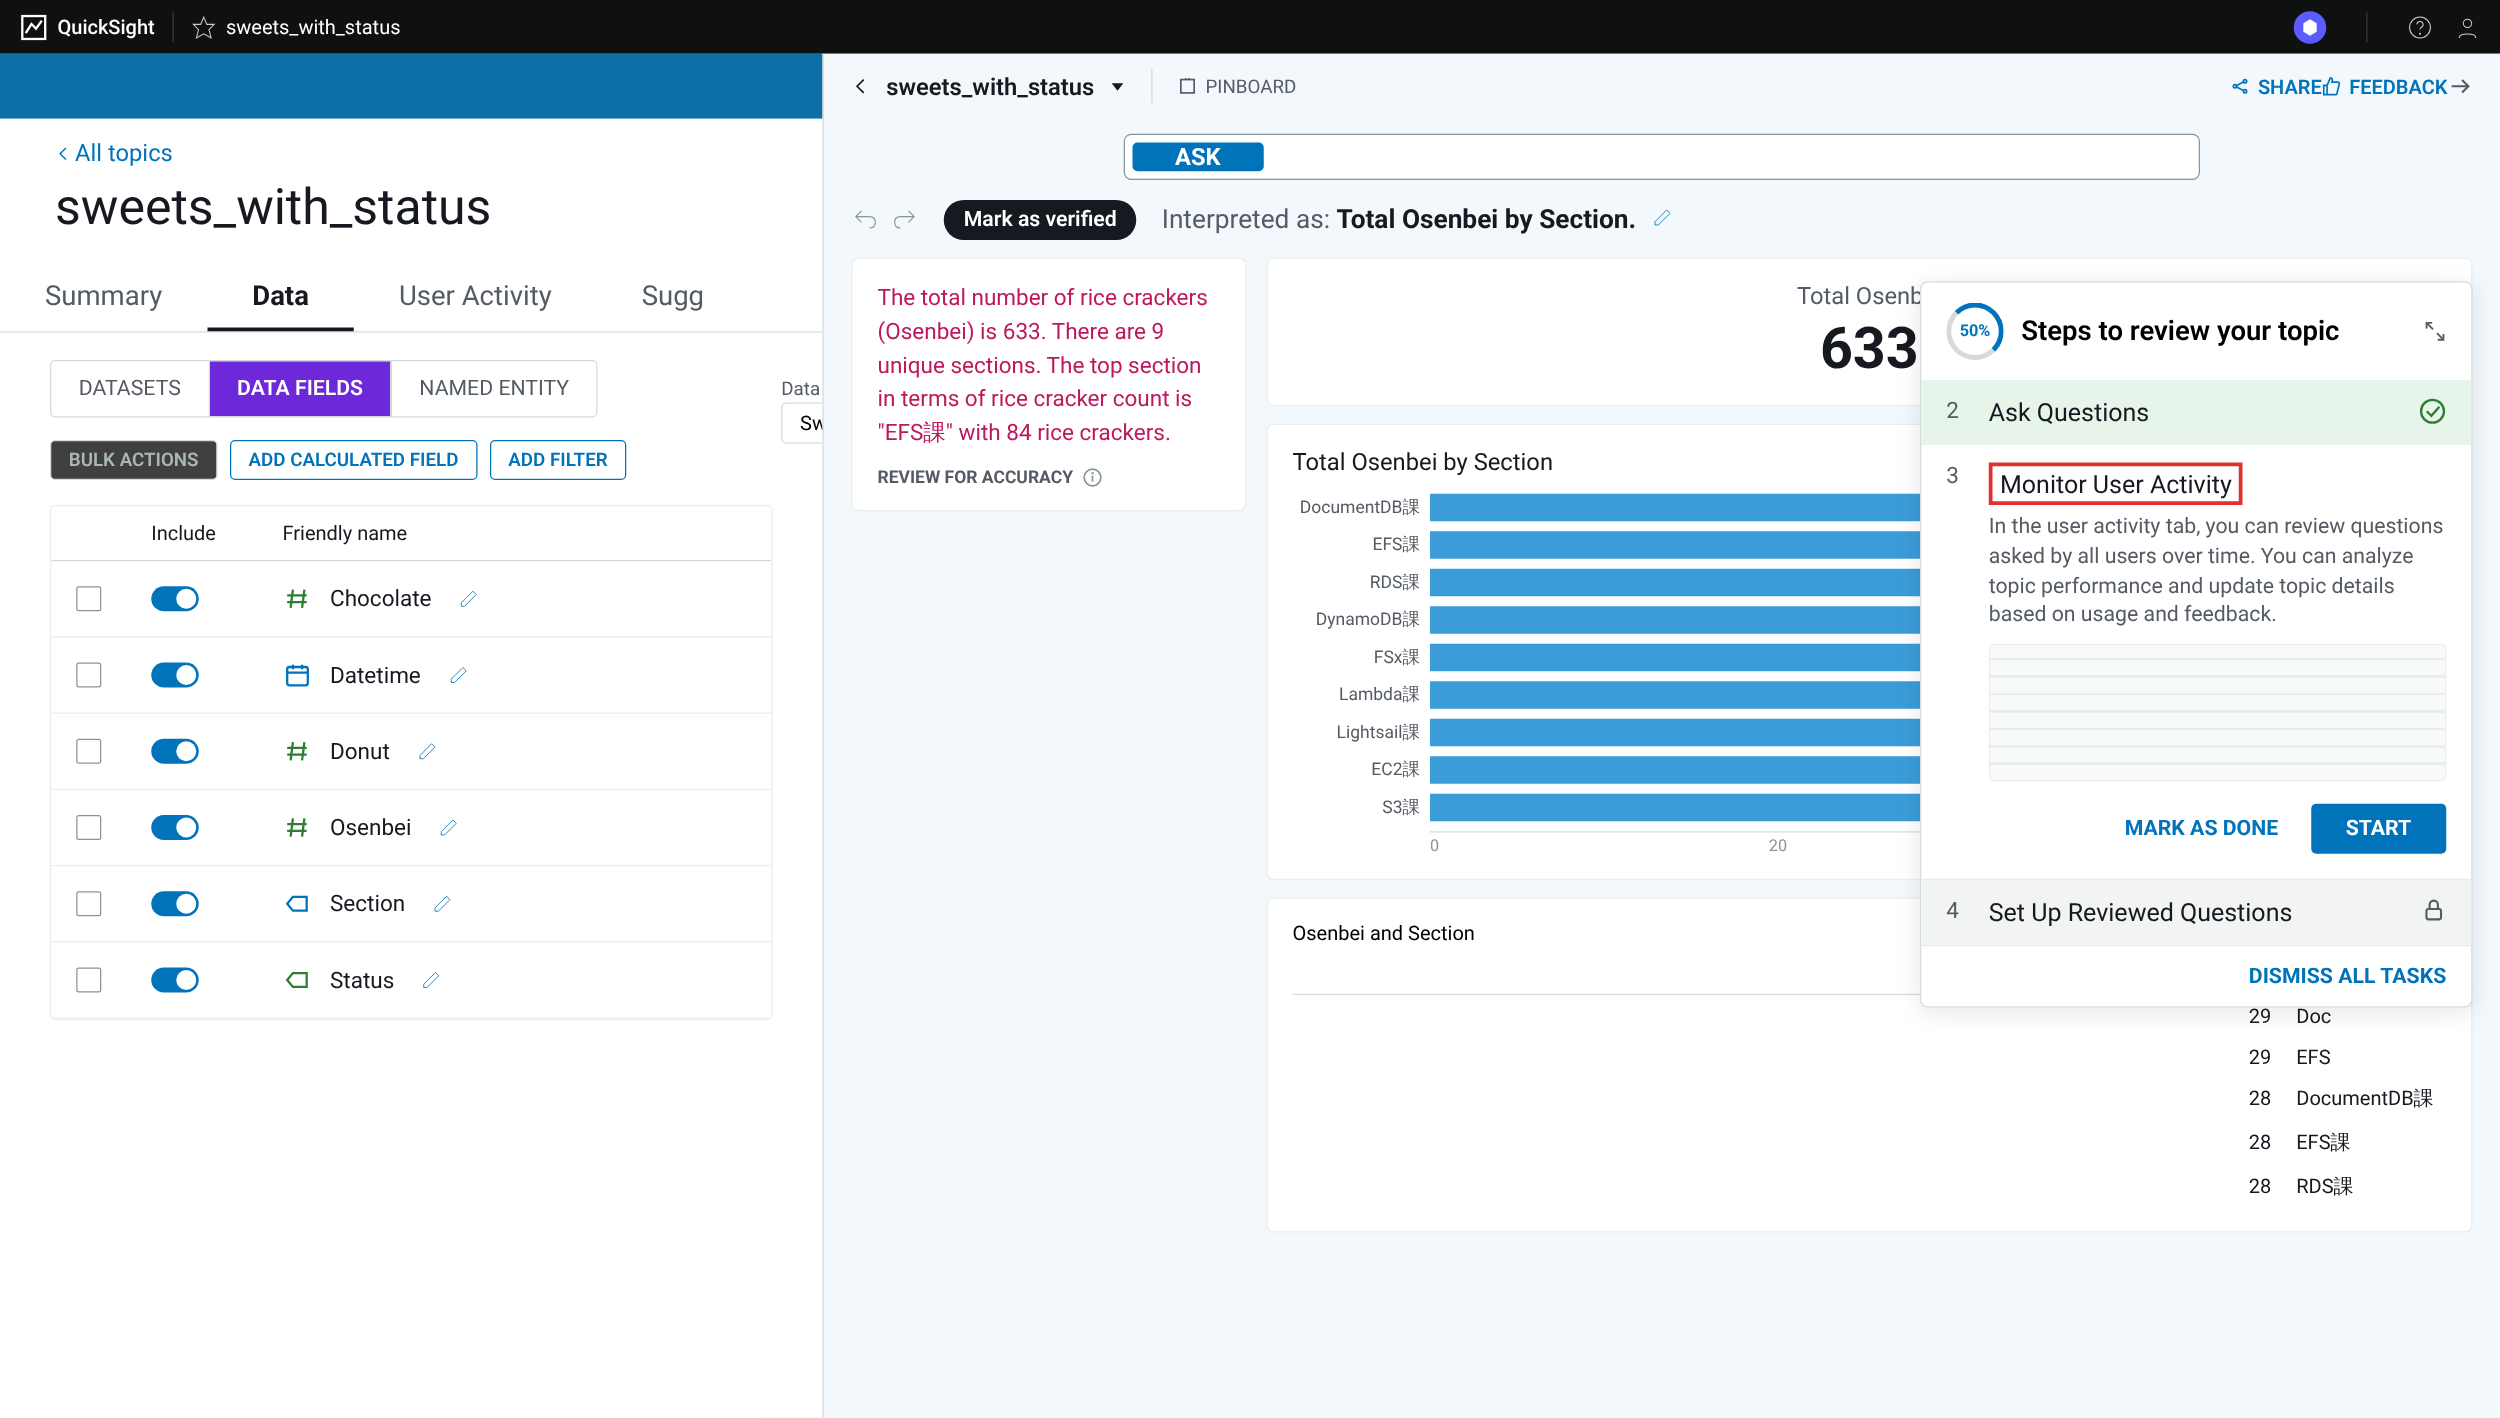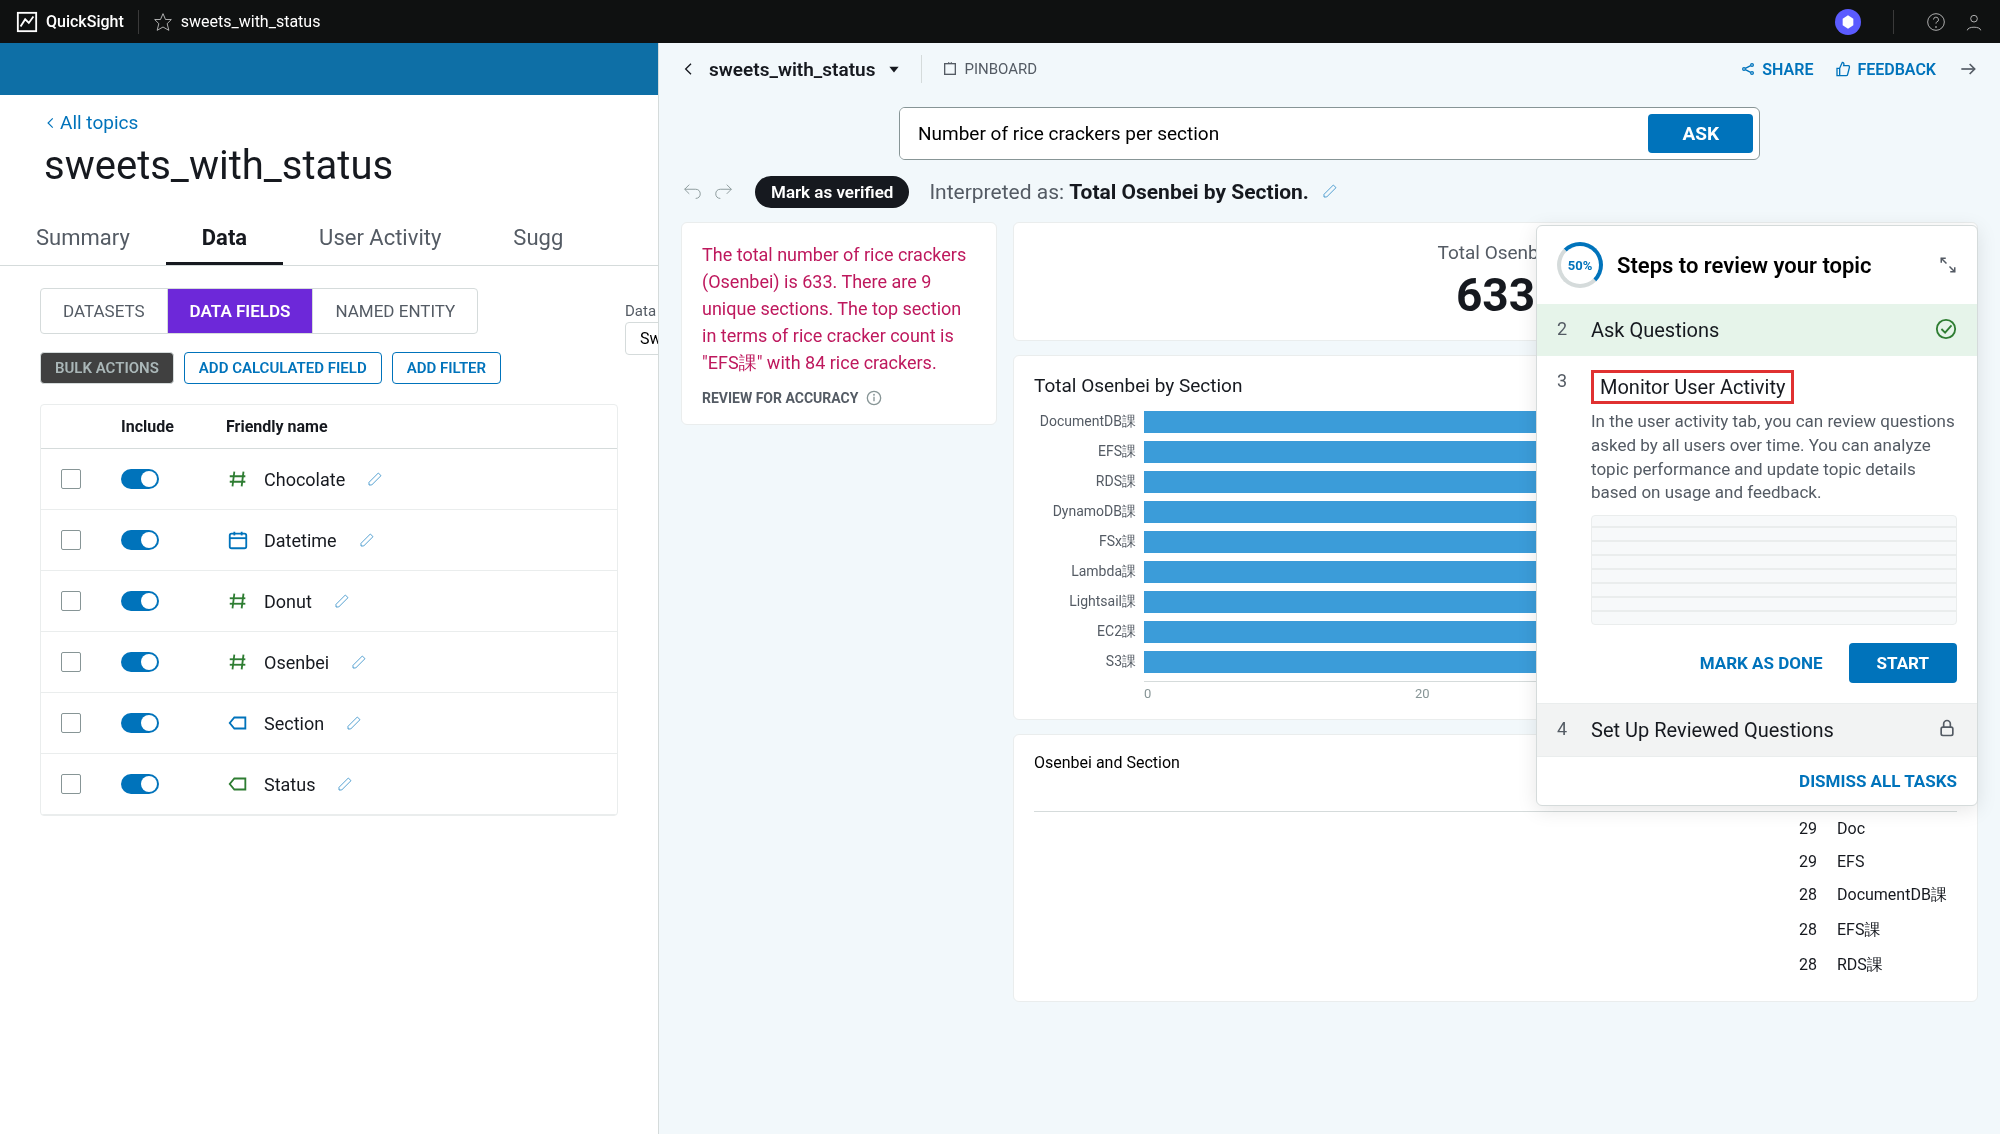--- a/index.html
+++ b/index.html
@@ -30,39 +30,39 @@
 .seg:not(:last-child) { border-right: 1px solid #d5dbdb; }
 
 .dataset-label { position: absolute; left: 625px; top: 302px; font-size: 15px; color: #545b64; }
 .dataset-box { position: absolute; left: 625px; top: 322px; background: #fff; border: 1px solid #d5dbdb; border-radius: 4px; padding: 6px 14px; font-size: 16px; }
 
 .action-row { display: flex; gap: 10px; align-items: center; margin-top: 18px; }
 .btn-out { border: 1px solid #0073bb; color: #0073bb; background: #fff; padding: 6px 14px; border-radius: 4px; font-size: 15px; font-weight: 600; cursor: pointer; }
 .btn-dis { border: 1px solid #d5dbdb; color: #aab7b8; background: #404040; padding: 6px 14px; border-radius: 4px; font-size: 15px; font-weight: 600; cursor: not-allowed; }
 
 .field-table { margin-top: 20px; border: 1px solid #eaeded; border-radius: 4px; overflow: hidden; }
-.field-table .hdr { display: flex; padding: 12px 20px; font-size: 16px; font-weight: 700; color: #16191f; border-bottom: 1px solid #d5dbdb; }
+.field-table .hdr { display: flex; padding: 12px 20px; font-size: 16px; font-weight: 400; color: #16191f; border-bottom: 1px solid #d5dbdb; }
 .field-table .row { display: flex; align-items: center; padding: 18px 20px; border-bottom: 1px solid #eaeded; }
 .col-chk { width: 60px; }
 .col-inc { width: 105px; }
 .col-name { flex: 1; display: flex; align-items: center; gap: 14px; }
 .chk { width: 20px; height: 20px; border: 1px solid #879596; border-radius: 2px; }
 .toggle { width: 38px; height: 20px; background: #0073bb; border-radius: 10px; position: relative; }
 .toggle::after { content: ''; position: absolute; right: 2px; top: 2px; width: 16px; height: 16px; background: #fff; border-radius: 50%; }
 .type-icon { width: 24px; height: 24px; display: flex; align-items: center; justify-content: center; }
 .type-icon svg { width: 22px; height: 22px; }
 .fname { font-size: 18px; color: #16191f; }
 .edit-ic { width: 16px; height: 16px; stroke: #0073bb; fill: none; margin-left: 8px; }
 
 .right-pane { position: absolute; left: 658px; top: 43px; right: 0; bottom: 0; background: #f2f8fb; border-left: 1px solid #d5dbdb; }
 .rp-header { height: 52px; display: flex; align-items: center; padding: 0 22px; }
 .rp-header .back { display: flex; align-items: center; gap: 12px; font-size: 19px; font-weight: 600; color: #16191f; cursor: pointer; }
 .rp-header .vd { width: 1px; height: 28px; background: #d5dbdb; margin: 0 20px; }
 .rp-header .pin { color: #545b64; display: flex; align-items: center; gap: 6px; font-size: 15px; }
-.rp-header .right { margin-left: auto; display: flex; align-items: center; gap: 22px; }
+.rp-header .right { margin-left: auto; display: flex; align-items: center; }
 .rp-header .right a { color: #0073bb; font-size: 16px; font-weight: 600; display: flex; align-items: center; gap: 6px; cursor: pointer; }
 
 .ask-wrap { padding: 12px 240px; }
 .ask-box { display: flex; border: 1px solid #879596; border-radius: 6px; background: #fff; overflow: hidden; }
 .ask-box input { flex: 1; border: none; padding: 14px 18px; font-size: 19px; outline: none; }
 .ask-box button { background: #0073bb; color: #fff; border: none; padding: 0 34px; font-size: 19px; font-weight: 700; border-radius: 4px; margin: 6px; cursor: pointer; }
 
 .verify-row { display: flex; align-items: center; gap: 20px; padding: 4px 22px 14px; }
 .undo-redo { display: flex; gap: 10px; }
 .undo-redo svg { width: 22px; height: 22px; stroke: #879596; fill: none; }
@@ -361,21 +361,20 @@
         </a>
       <svg width="20" height="20" viewBox="0 0 24 24" fill="none" stroke="#545b64" stroke-width="2">
           <line x1="4" y1="12" x2="20" y2="12"></line>
           <polyline points="14,6 20,12 14,18"></polyline>
         </svg>
     </div>
   </div>
 
   <div class="ask-wrap">
     <div class="ask-box">
-      <input value="Number of rice crackers per section" style="">
       <button>ASK</button>
     </div>
   </div>
 
   <div class="verify-row">
     <div class="undo-redo">
       <svg viewBox="0 0 24 24">
           <path d="M9,14 L4,9 L9,4 M4,9 L16,9 C19,9 21,11 21,14 C21,17 19,19 16,19"></path>
         </svg>
       <svg viewBox="0 0 24 24">

